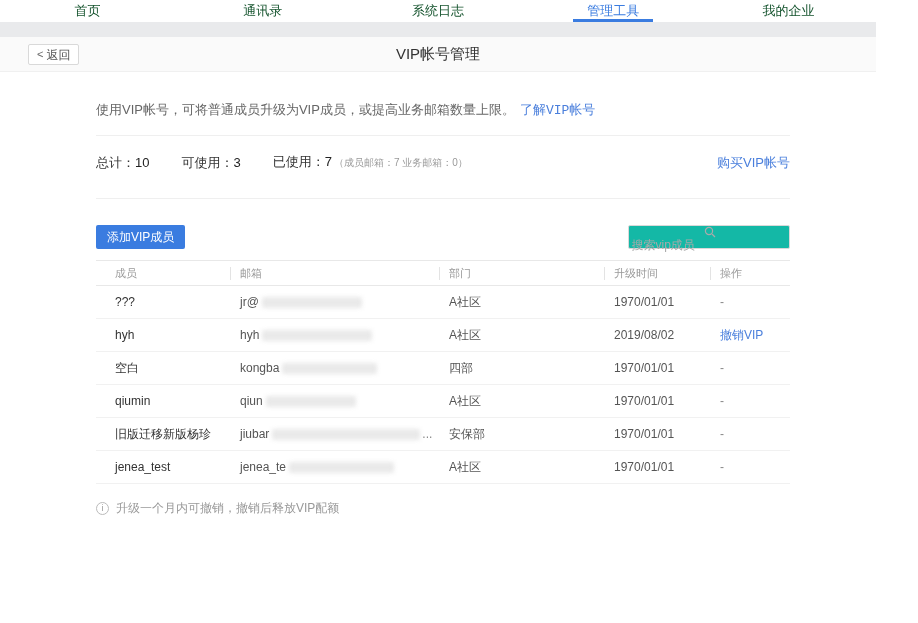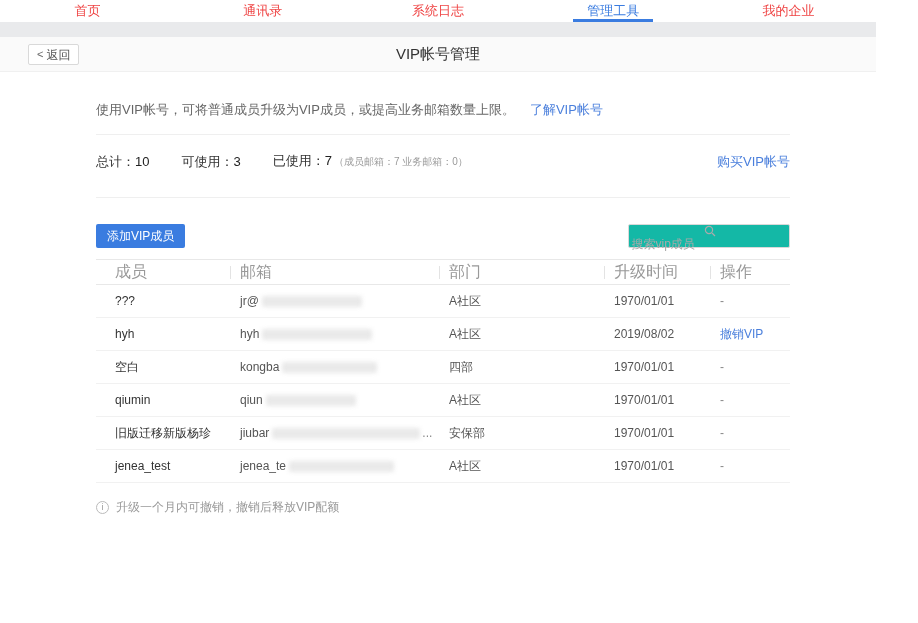--- a/index.html
+++ b/index.html
@@ -12,41 +12,41 @@
     width:918px;height:623px;background:#fff;overflow:hidden;position:relative;
     font-family:"Liberation Sans","DejaVu Sans",sans-serif;
     -webkit-font-smoothing:antialiased;
   }
   .app{width:876px;}
 
   
   .top-nav{display:flex;height:22px;}
   .nav-cell{flex:1;display:flex;justify-content:center;align-items:flex-start;}
   .nav-tab{
-    font-size:13px;color:#ef4444;padding:2px 14px 3px;cursor:pointer;height:22px;
+    font-size:13px;color:#14532d;padding:2px 14px 3px;cursor:pointer;height:22px;
   }
   .nav-tab.active{color:var(--accent);border-bottom:3px solid var(--accent);}
 
   .gray-strip{height:15px;background:#e9eaec;}
 
   
   .page-header{height:35px;background:#fafafa;border-bottom:1px solid #f0f0f0;position:relative;display:flex;align-items:center;}
   .back-btn{
     position:absolute;left:28px;top:7px;height:21px;padding:0 8px;background:#fff;
     border:1px solid #d9d9d9;border-radius:2px;font-size:12px;color:#555;
     display:inline-flex;align-items:center;gap:3px;cursor:pointer;line-height:1;
   }
   .back-btn .chev{font-size:11px;color:#666;}
   .page-title{flex:1;text-align:center;font-size:15px;color:#333;}
 
   
   .container{width:694px;margin-left:96px;}
   .intro{padding-top:29px;font-size:13px;color:#666;margin:0;line-height:18px;}
   .text-link{color:var(--link);cursor:pointer;text-decoration:none;}
-  .intro .text-link{margin-left:15px;}
+  .intro .text-link{margin-left:5px;font-family:Liberation Mono, monospace;}
   .divider{height:1px;background:#efefef;}
   .d1{margin-top:15px;}
   .d2{margin-top:27px;}
 
   .stats{margin-top:18px;font-size:13px;color:#333;display:flex;align-items:center;line-height:16px;}
   .stat{margin-right:32px;white-space:nowrap;}
   .stat b{font-weight:normal;color:#222;}
   .stat .paren{color:#999;font-size:10px;margin-left:2px;font-weight:normal;}
   .buy{margin-left:auto;font-size:13px;}
 
@@ -63,21 +63,21 @@
   .search input{
     border:none;outline:none;flex:1;font-size:12px;color:#333;background:transparent;
     padding:0;min-width:0;font-family:"Liberation Sans","DejaVu Sans",sans-serif;
   }
   .search input::placeholder{color:#a9a9a9;}
 
   table{margin-top:11px;width:100%;border-collapse:collapse;table-layout:fixed;}
   col.c1{width:134px}col.c2{width:209px}col.c3{width:165px}col.c4{width:106px}col.c5{width:80px}
   thead th{
     border-top:1px solid #e8e8e8;border-bottom:1px solid #e8e8e8;height:25px;
-    font-size:16px;color:#999;font-weight:normal;text-align:left;padding:0 0 0 10px;position:relative;
+    font-size:11px;color:#999;font-weight:normal;text-align:left;padding:0 0 0 10px;position:relative;
   }
   thead th:first-child{padding-left:19px;}
   thead th + th::before{content:"";position:absolute;left:0;top:6px;width:1px;height:13px;background:#e3e3e3;}
   tbody td{
     height:33px;border-bottom:1px solid #f1f1f1;font-size:12px;color:#555;
     padding:0 4px 0 10px;overflow:hidden;white-space:nowrap;
   }
   td.cell-member{color:#333;padding-left:19px;}
   .redact{
     display:inline-block;height:11px;background:#e0e0e0;filter:blur(2px);opacity:.7;

